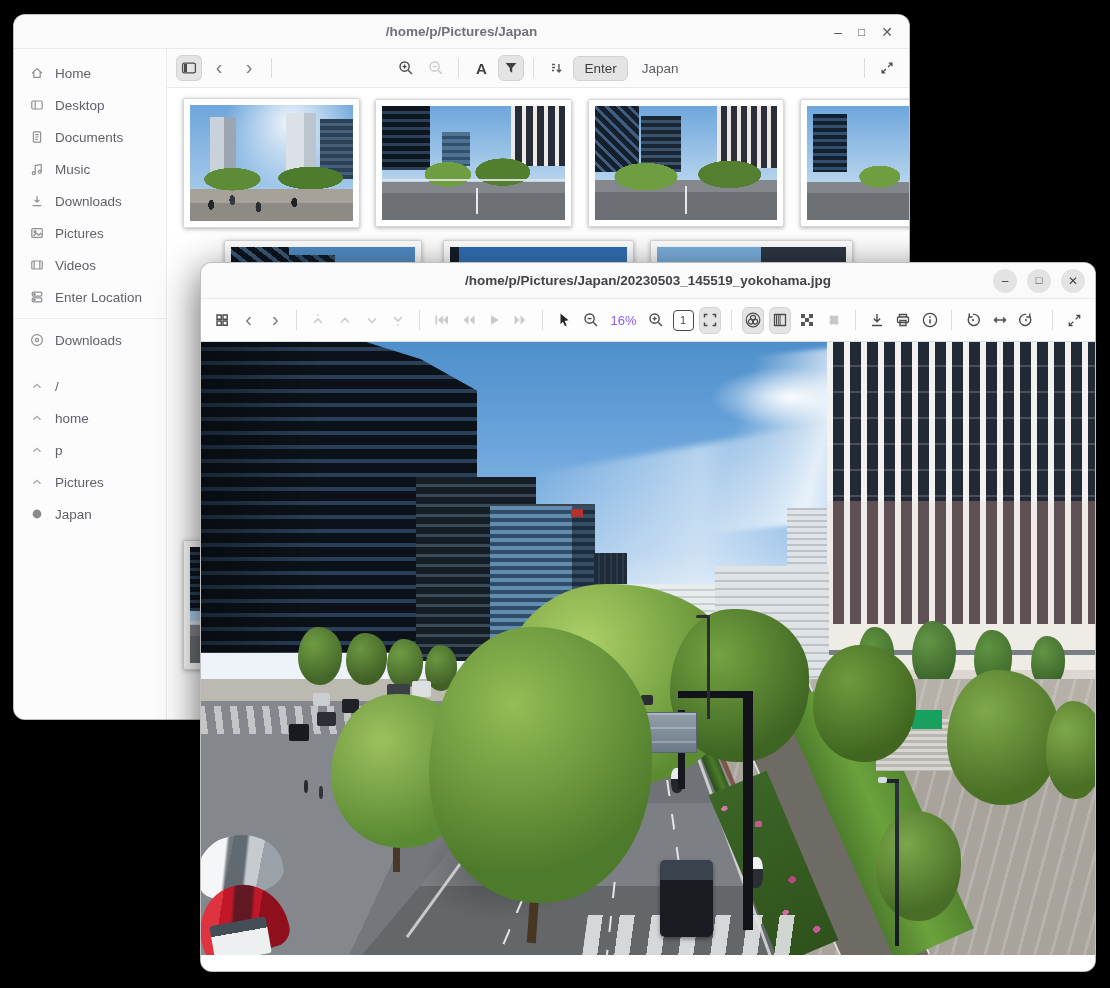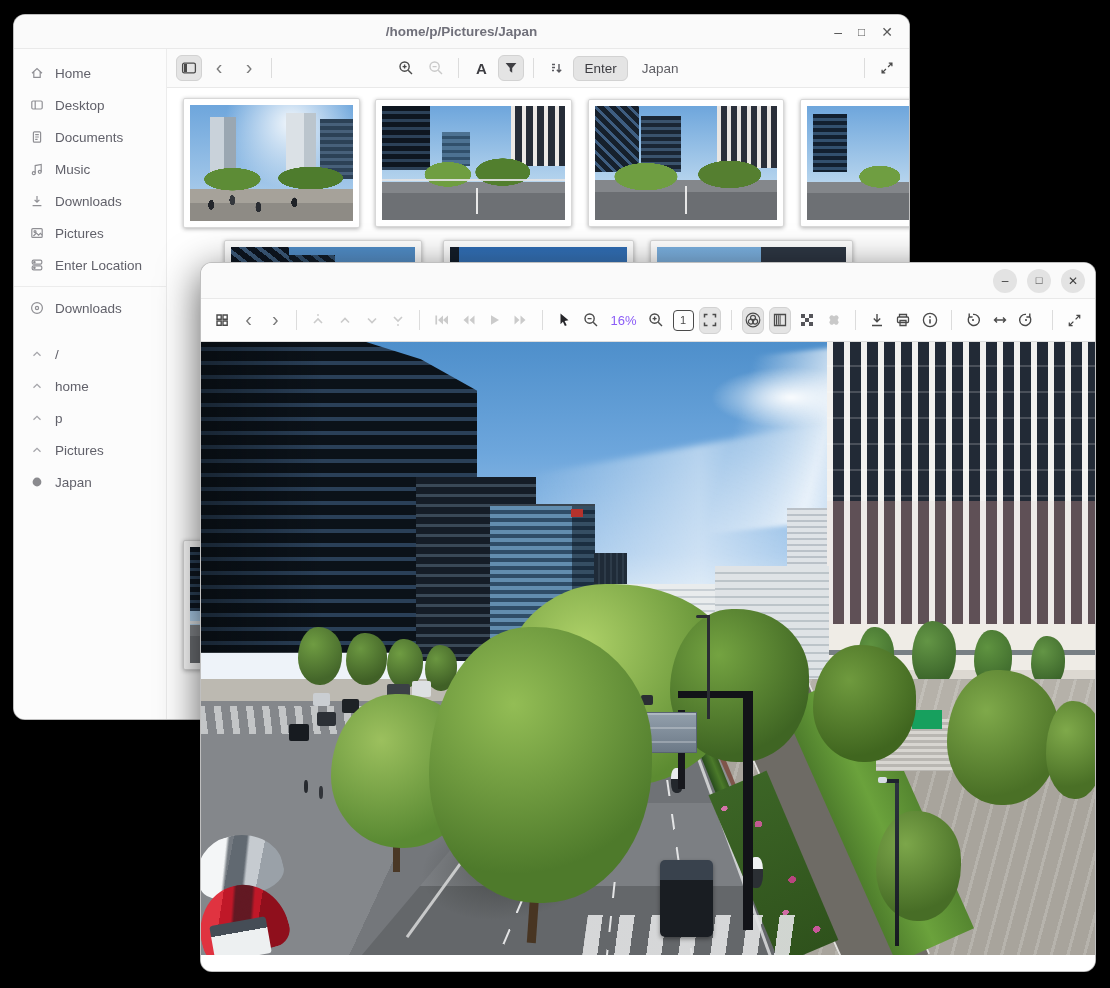--- a/index.html
+++ b/index.html
@@ -180,20 +180,27 @@
       <div class="srow">
         <svg class="ic" width="16" height="16" viewBox="0 0 16 16" fill="none" stroke="#8f8f94" stroke-width="1.2">
             <rect x="2.8" y="3.6" width="10.4" height="8.8" rx="1"></rect>
             <circle cx="6" cy="6.6" r="1"></circle>
             <path d="M4.4 11 l3 -3 l2.2 2.2 l1.8 -1.8 l1.8 1.8"></path>
           </svg>
         <span>Pictures</span>
       </div>
       <div class="srow">
         <svg class="ic" width="16" height="16" viewBox="0 0 16 16" fill="none" stroke="#8f8f94" stroke-width="1.2">
+            <rect x="2.8" y="4" width="10.4" height="8" rx="1"></rect>
+            <path d="M5.2 4 v8 M10.8 4 v8"></path>
+          </svg>
+        <span>Videos</span>
+      </div>
+      <div class="srow">
+        <svg class="ic" width="16" height="16" viewBox="0 0 16 16" fill="none" stroke="#8f8f94" stroke-width="1.2">
             <rect x="3.2" y="3.2" width="9.6" height="4" rx="1.4"></rect>
             <rect x="3.2" y="8.8" width="9.6" height="4" rx="1.4"></rect>
             <circle cx="5.4" cy="5.2" r="0.7" fill="#8f8f94"></circle>
             <circle cx="5.4" cy="10.8" r="0.7" fill="#8f8f94"></circle>
           </svg>
         <span>Enter Location</span>
       </div>
       <div class="ssep"></div>
       <div class="srow">
         <svg class="ic" width="16" height="16" viewBox="0 0 16 16" fill="none" stroke="#8f8f94" stroke-width="1.2">
@@ -314,20 +321,21 @@
         <div class="thumb" style="left:16px;top:452px;width:177px;height:130px;">
             <div class="ph ph8"></div>
           </div>
       </div>
     </div>
   </div>
 </div>
 
 <div class="win" id="vw">
   <div class="titlebar">
+    <span class="title">/home/p/Pictures/Japan/20230503_145519_yokohama.jpg</span>
     <span class="winctls">
       <span class="vctl">–</span>
       <span class="vctl max">□</span>
       <span class="vctl">✕</span>
     </span>
   </div>
 
   <div class="vtoolbar">
     <button class="tbtn">
       <svg class="ic" width="18" height="18" viewBox="0 0 18 18" fill="none" stroke="#4a4a4a" stroke-width="1.4">

